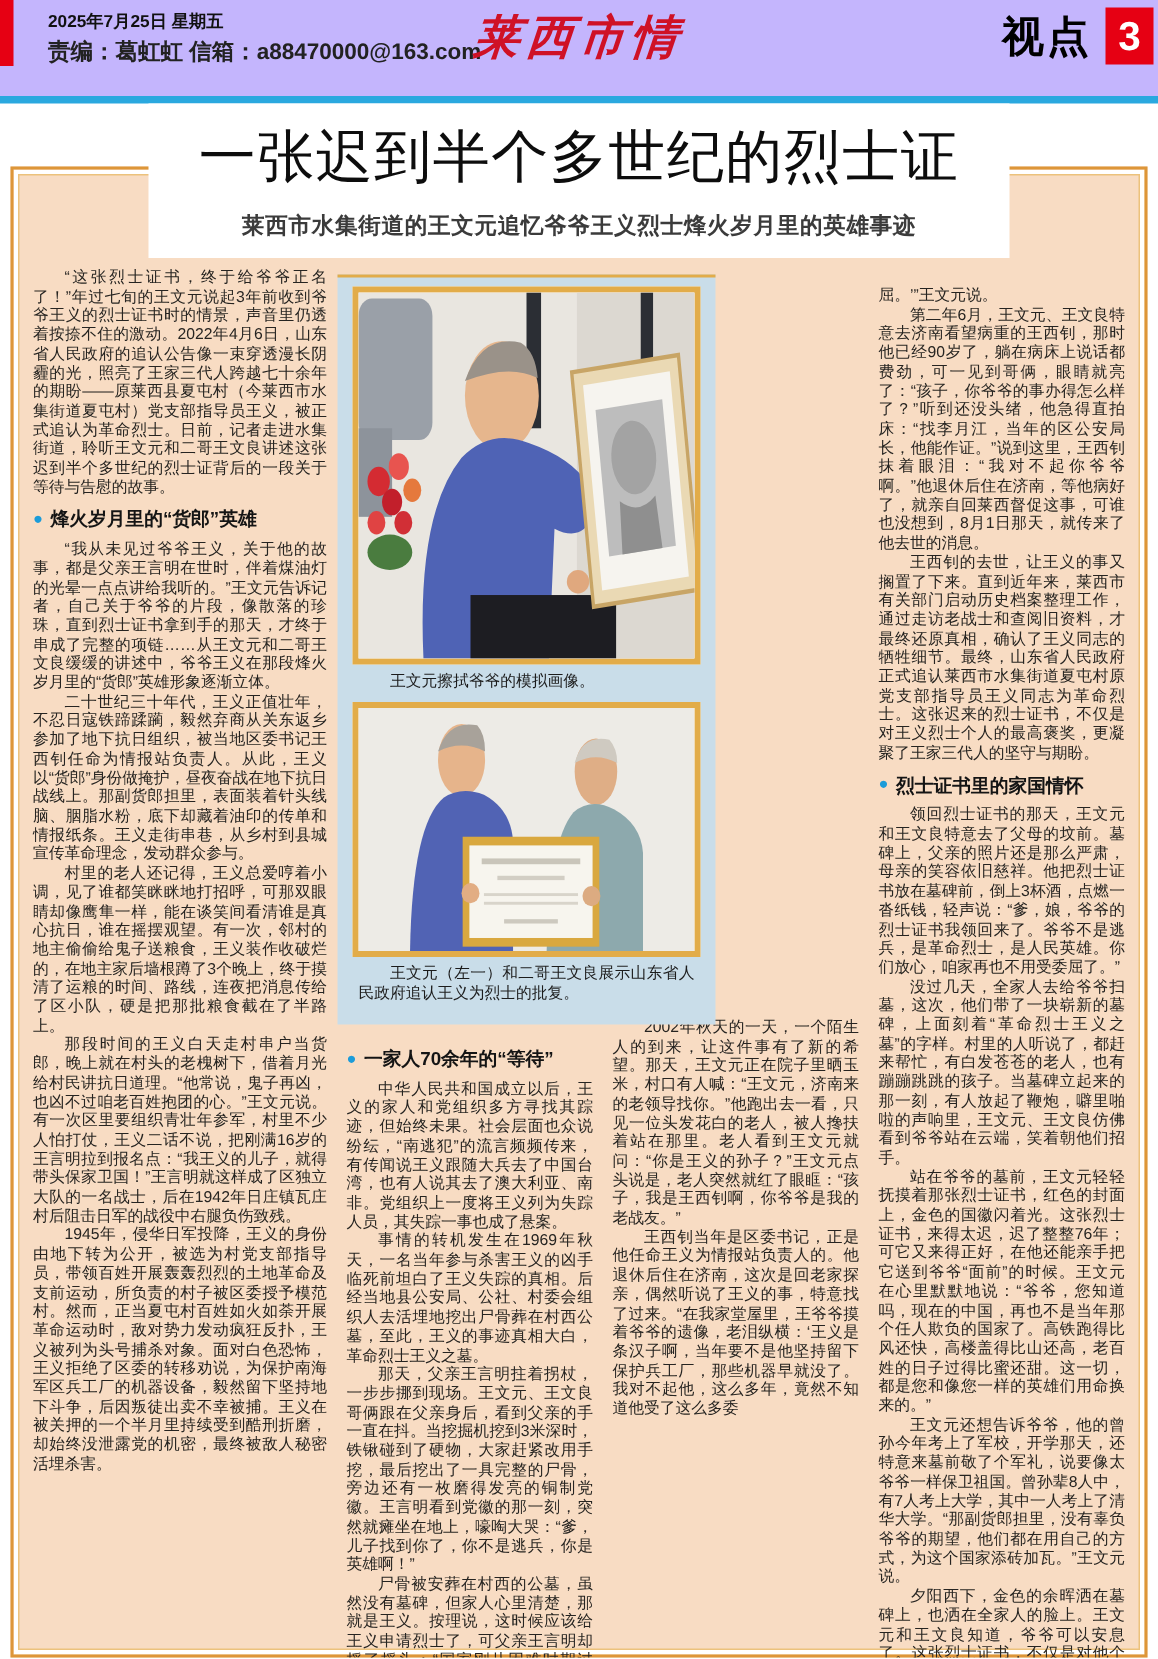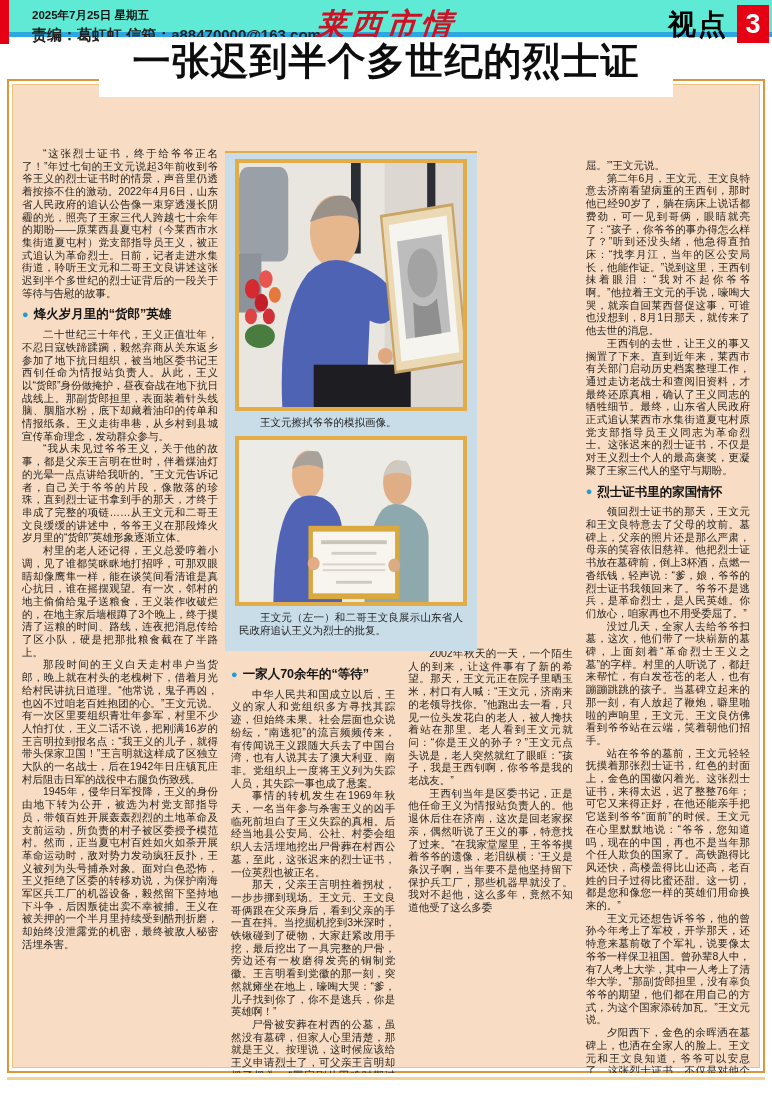--- a/index.html
+++ b/index.html
@@ -1,39 +1,39 @@
 <!DOCTYPE html>
 <html><head>
 <meta charset="utf-8">
 <style>
   html,body{margin:0;padding:0;background:#fff;}
   body{width:772px;height:1106px;overflow:hidden;font-family:"Liberation Sans",sans-serif;-webkit-font-smoothing:antialiased;}
   .page{position:relative;width:772px;height:1106px;background:#fff;}
 
   
-  .page-header{position:relative;height:32px;background:#5eead4;}
+  .page-header{position:relative;height:64px;background:#c4b5fd;}
   .corner-red-left{position:absolute;left:0;top:0;width:9px;height:44px;background:#e60013;}
   .date-block{position:absolute;left:32px;top:7px;line-height:1.45;}
   .date-line{font-size:11.5px;font-weight:700;color:#111;}
   .editor-line{font-size:15px;font-weight:600;color:#222;}
   .brand{position:absolute;left:50%;top:4px;transform:translateX(-50%) skewX(-5deg);
          font-family:"Liberation Serif",serif;font-style:italic;font-weight:700;
          font-size:31px;color:#cf1126;letter-spacing:4px;white-space:nowrap;}
   .section-name{position:absolute;right:44px;top:6px;font-size:28px;font-weight:800;color:#000;letter-spacing:2px;}
   .page-num{position:absolute;right:3px;top:5px;width:32px;height:38px;background:#e60013;color:#fff;
             font-size:27px;font-weight:800;display:flex;align-items:center;justify-content:center;}
   .cyan-rule{height:5px;background:#2aa8df;}
 
   
   .frame{position:relative;margin:42px 7px 0;height:994px;box-sizing:border-box;
          border:2px solid #dd9639;background:#f8dcc3;
          box-shadow:inset 0 0 0 3px #ffffff, inset 0 0 0 4px #ecc27c;}
   .masthead{position:absolute;top:-44px;left:50%;transform:translateX(-50%);
             width:574px;background:#fff;text-align:center;padding:2px 0 12px;z-index:3;}
-  .headline{margin:0;font-size:38px;font-weight:700;color:#0d0d0d;letter-spacing:1px;line-height:1.2;white-space:nowrap;}
+  .headline{margin:12px;font-size:38px;font-weight:400;color:#0d0d0d;letter-spacing:1px;line-height:1.2;white-space:nowrap;}
   .subtitle{margin:5px 0 0;font-size:15px;font-weight:600;color:#3b3b3b;letter-spacing:0.5px;}
 
   .content{position:relative;display:flex;gap:13px;box-sizing:border-box;
            padding:66px 13px 14px;height:992px;overflow:hidden;}
   .col{font-size:10.5px;line-height:12.7px;color:#262421;text-align:justify;}
   .col p{margin:0;text-indent:2em;}
   .col p.cont{text-indent:0;margin-top:12px;}
   .col1{flex:0 0 196px;}
   .col2,.col3,.col4{flex:1 1 0;}
   .col2{padding-top:512px;}
@@ -64,20 +64,21 @@
     <div class="brand">莱西市情</div>
     <div class="section-name">视点</div>
     <div class="page-num">3</div>
   </div>
   <div class="cyan-rule"></div>
 
   <div class="frame">
 
     <div class="masthead">
       <h1 class="headline">一张迟到半个多世纪的烈士证</h1>
+      <div class="subtitle">莱西市水集街道的王文元追忆爷爷王义烈士烽火岁月里的英雄事迹</div>
     </div>
 
     <div class="photo-panel">
       <svg class="photo" viewBox="0 0 300 248" width="100%" height="252" preserveAspectRatio="none">
         <rect x="0" y="0" width="300" height="248" fill="#e9e6e0"></rect>
         <rect x="195" y="0" width="105" height="248" fill="#dcd8d1"></rect>
         <rect x="150" y="0" width="13" height="92" fill="#2b2e34"></rect>
         <rect x="252" y="0" width="11" height="70" fill="#2b2e34"></rect>
         <rect x="0" y="4" width="66" height="96" rx="12" fill="#9aa0a8"></rect>
         <rect x="0" y="92" width="30" height="60" fill="#8d939b"></rect>
@@ -135,46 +136,46 @@
     </div>
 
     <div class="content">
 
       <div class="col col1">
         <p>“这张烈士证书，终于给爷爷正名了！”年过七旬的王文元说起3年前收到爷爷王义的烈士证书时的情景，声音里仍透着按捺不住的激动。2022年4月6日，山东省人民政府的追认公告像一束穿透漫长阴霾的光，照亮了王家三代人跨越七十余年的期盼——原莱西县夏屯村（今莱西市水集街道夏屯村）党支部指导员王义，被正式追认为革命烈士。日前，记者走进水集街道，聆听王文元和二哥王文良讲述这张迟到半个多世纪的烈士证背后的一段关于等待与告慰的故事。</p>
         <h3 class="sec">
           <span class="bullet">●</span>
           <span>烽火岁月里的“货郎”英雄</span>
         </h3>
+        <p>“我从未见过爷爷王义，关于他的故事，都是父亲王言明在世时，伴着煤油灯的光晕一点点讲给我听的。”王文元告诉记者，自己关于爷爷的片段，像散落的珍珠，直到烈士证书拿到手的那天，才终于串成了完整的项链……从王文元和二哥王文良缓缓的讲述中，爷爷王义在那段烽火岁月里的“货郎”英雄形象逐渐立体。</p>
         <p>二十世纪三十年代，王义正值壮年，不忍日寇铁蹄蹂躏，毅然弃商从关东返乡参加了地下抗日组织，被当地区委书记王西钊任命为情报站负责人。从此，王义以“货郎”身份做掩护，昼夜奋战在地下抗日战线上。那副货郎担里，表面装着针头线脑、胭脂水粉，底下却藏着油印的传单和情报纸条。王义走街串巷，从乡村到县城宣传革命理念，发动群众参与。</p>
-        <p>“我从未见过爷爷王义，关于他的故事，都是父亲王言明在世时，伴着煤油灯的光晕一点点讲给我听的。”王文元告诉记者，自己关于爷爷的片段，像散落的珍珠，直到烈士证书拿到手的那天，才终于串成了完整的项链……从王文元和二哥王文良缓缓的讲述中，爷爷王义在那段烽火岁月里的“货郎”英雄形象逐渐立体。</p>
         <p>村里的老人还记得，王义总爱哼着小调，见了谁都笑眯眯地打招呼，可那双眼睛却像鹰隼一样，能在谈笑间看清谁是真心抗日，谁在摇摆观望。有一次，邻村的地主偷偷给鬼子送粮食，王义装作收破烂的，在地主家后墙根蹲了3个晚上，终于摸清了运粮的时间、路线，连夜把消息传给了区小队，硬是把那批粮食截在了半路上。</p>
         <p>那段时间的王义白天走村串户当货郎，晚上就在村头的老槐树下，借着月光给村民讲抗日道理。“他常说，鬼子再凶，也凶不过咱老百姓抱团的心。”王文元说。有一次区里要组织青壮年参军，村里不少人怕打仗，王义二话不说，把刚满16岁的王言明拉到报名点：“我王义的儿子，就得带头保家卫国！”王言明就这样成了区独立大队的一名战士，后在1942年日庄镇瓦庄村后阻击日军的战役中右腿负伤致残。</p>
         <p>1945年，侵华日军投降，王义的身份由地下转为公开，被选为村党支部指导员，带领百姓开展轰轰烈烈的土地革命及支前运动，所负责的村子被区委授予模范村。然而，正当夏屯村百姓如火如荼开展革命运动时，敌对势力发动疯狂反扑，王义被列为头号捕杀对象。面对白色恐怖，王义拒绝了区委的转移劝说，为保护南海军区兵工厂的机器设备，毅然留下坚持地下斗争，后因叛徒出卖不幸被捕。王义在被关押的一个半月里持续受到酷刑折磨，却始终没泄露党的机密，最终被敌人秘密活埋杀害。</p>
       </div>
 
       <div class="col col2">
         <h3 class="sec">
           <span class="bullet">●</span>
           <span>一家人70余年的“等待”</span>
         </h3>
         <p>中华人民共和国成立以后，王义的家人和党组织多方寻找其踪迹，但始终未果。社会层面也众说纷纭，“南逃犯”的流言频频传来，有传闻说王义跟随大兵去了中国台湾，也有人说其去了澳大利亚、南非。党组织上一度将王义列为失踪人员，其失踪一事也成了悬案。</p>
-        <p>事情的转机发生在1969年秋天，一名当年参与杀害王义的凶手临死前坦白了王义失踪的真相。后经当地县公安局、公社、村委会组织人去活埋地挖出尸骨葬在村西公墓，至此，这张迟来的烈士证书，一位英烈也被正名。</p>
+        <p>事情的转机发生在1969年秋天，一名当年参与杀害王义的凶手临死前坦白了王义失踪的真相。后经当地县公安局、公社、村委会组织人去活埋地挖出尸骨葬在村西公墓，至此，王义的事迹真相大白，革命烈士王义之墓。</p>
         <p>那天，父亲王言明拄着拐杖，一步步挪到现场。王文元、王文良哥俩跟在父亲身后，看到父亲的手一直在抖。当挖掘机挖到3米深时，铁锹碰到了硬物，大家赶紧改用手挖，最后挖出了一具完整的尸骨，旁边还有一枚磨得发亮的铜制党徽。王言明看到党徽的那一刻，突然就瘫坐在地上，嚎啕大哭：“爹，儿子找到你了，你不是逃兵，你是英雄啊！”</p>
         <p>尸骨被安葬在村西的公墓，虽然没有墓碑，但家人心里清楚，那就是王义。按理说，这时候应该给王义申请烈士了，可父亲王言明却摇了摇头：“国家刚从困难时期过来，别给政府添麻烦，等日子好了再说。”就这</p>
       </div>
 
       <div class="col col3">
         <p>2002年秋天的一天，一个陌生人的到来，让这件事有了新的希望。那天，王文元正在院子里晒玉米，村口有人喊：“王文元，济南来的老领导找你。”他跑出去一看，只见一位头发花白的老人，被人搀扶着站在那里。老人看到王文元就问：“你是王义的孙子？”王文元点头说是，老人突然就红了眼眶：“孩子，我是王西钊啊，你爷爷是我的老战友。”</p>
         <p>王西钊当年是区委书记，正是他任命王义为情报站负责人的。他退休后住在济南，这次是回老家探亲，偶然听说了王义的事，特意找了过来。“在我家堂屋里，王爷爷摸着爷爷的遗像，老泪纵横：‘王义是条汉子啊，当年要不是他坚持留下保护兵工厂，那些机器早就没了。我对不起他，这么多年，竟然不知道他受了这么多委</p>
       </div>
 
       <div class="col col4">
         <p class="cont">屈。’”王文元说。</p>
-        <p>第二年6月，王文元、王文良特意去济南看望病重的王西钊，那时他已经90岁了，躺在病床上说话都费劲，可一见到哥俩，眼睛就亮了：“孩子，你爷爷的事办得怎么样了？”听到还没头绪，他急得直拍床：“找李月江，当年的区公安局长，他能作证。”说到这里，王西钊抹着眼泪：“我对不起你爷爷啊。”他拉着王文元的手说，嚎啕大哭，就亲自回莱西督促这事，可谁也没想到，8月1日那天，就传来了他去世的消息。</p>
+        <p>第二年6月，王文元、王文良特意去济南看望病重的王西钊，那时他已经90岁了，躺在病床上说话都费劲，可一见到哥俩，眼睛就亮了：“孩子，你爷爷的事办得怎么样了？”听到还没头绪，他急得直拍床：“找李月江，当年的区公安局长，他能作证。”说到这里，王西钊抹着眼泪：“我对不起你爷爷啊。”他退休后住在济南，等他病好了，就亲自回莱西督促这事，可谁也没想到，8月1日那天，就传来了他去世的消息。</p>
         <p>王西钊的去世，让王义的事又搁置了下来。直到近年来，莱西市有关部门启动历史档案整理工作，通过走访老战士和查阅旧资料，才最终还原真相，确认了王义同志的牺牲细节。最终，山东省人民政府正式追认莱西市水集街道夏屯村原党支部指导员王义同志为革命烈士。这张迟来的烈士证书，不仅是对王义烈士个人的最高褒奖，更凝聚了王家三代人的坚守与期盼。</p>
         <h3 class="sec">
           <span class="bullet">●</span>
           <span>烈士证书里的家国情怀</span>
         </h3>
         <p>领回烈士证书的那天，王文元和王文良特意去了父母的坟前。墓碑上，父亲的照片还是那么严肃，母亲的笑容依旧慈祥。他把烈士证书放在墓碑前，倒上3杯酒，点燃一沓纸钱，轻声说：“爹，娘，爷爷的烈士证书我领回来了。爷爷不是逃兵，是革命烈士，是人民英雄。你们放心，咱家再也不用受委屈了。”</p>
         <p>没过几天，全家人去给爷爷扫墓，这次，他们带了一块崭新的墓碑，上面刻着“革命烈士王义之墓”的字样。村里的人听说了，都赶来帮忙，有白发苍苍的老人，也有蹦蹦跳跳的孩子。当墓碑立起来的那一刻，有人放起了鞭炮，噼里啪啦的声响里，王文元、王文良仿佛看到爷爷站在云端，笑着朝他们招手。</p>
         <p>站在爷爷的墓前，王文元轻轻抚摸着那张烈士证书，红色的封面上，金色的国徽闪着光。这张烈士证书，来得太迟，迟了整整76年；可它又来得正好，在他还能亲手把它送到爷爷“面前”的时候。王文元在心里默默地说：“爷爷，您知道吗，现在的中国，再也不是当年那个任人欺负的国家了。高铁跑得比风还快，高楼盖得比山还高，老百姓的日子过得比蜜还甜。这一切，都是您和像您一样的英雄们用命换来的。”</p>
         <p>王文元还想告诉爷爷，他的曾孙今年考上了军校，开学那天，还特意来墓前敬了个军礼，说要像太爷爷一样保卫祖国。曾孙辈8人中，有7人考上大学，其中一人考上了清华大学。“那副货郎担里，没有辜负爷爷的期望，他们都在用自己的方式，为这个国家添砖加瓦。”王文元说。</p>
         <p><span>夕阳西下，金色的余晖洒在墓碑上，也洒在全家人的脸上。王文元和王文良知道，爷爷可以安息了。这张烈士证书，不仅是对他个人的正名，还是对那段烽火岁月的铭记，更是对所有为国家解放而牺牲的英雄们的致敬。</span></p>

